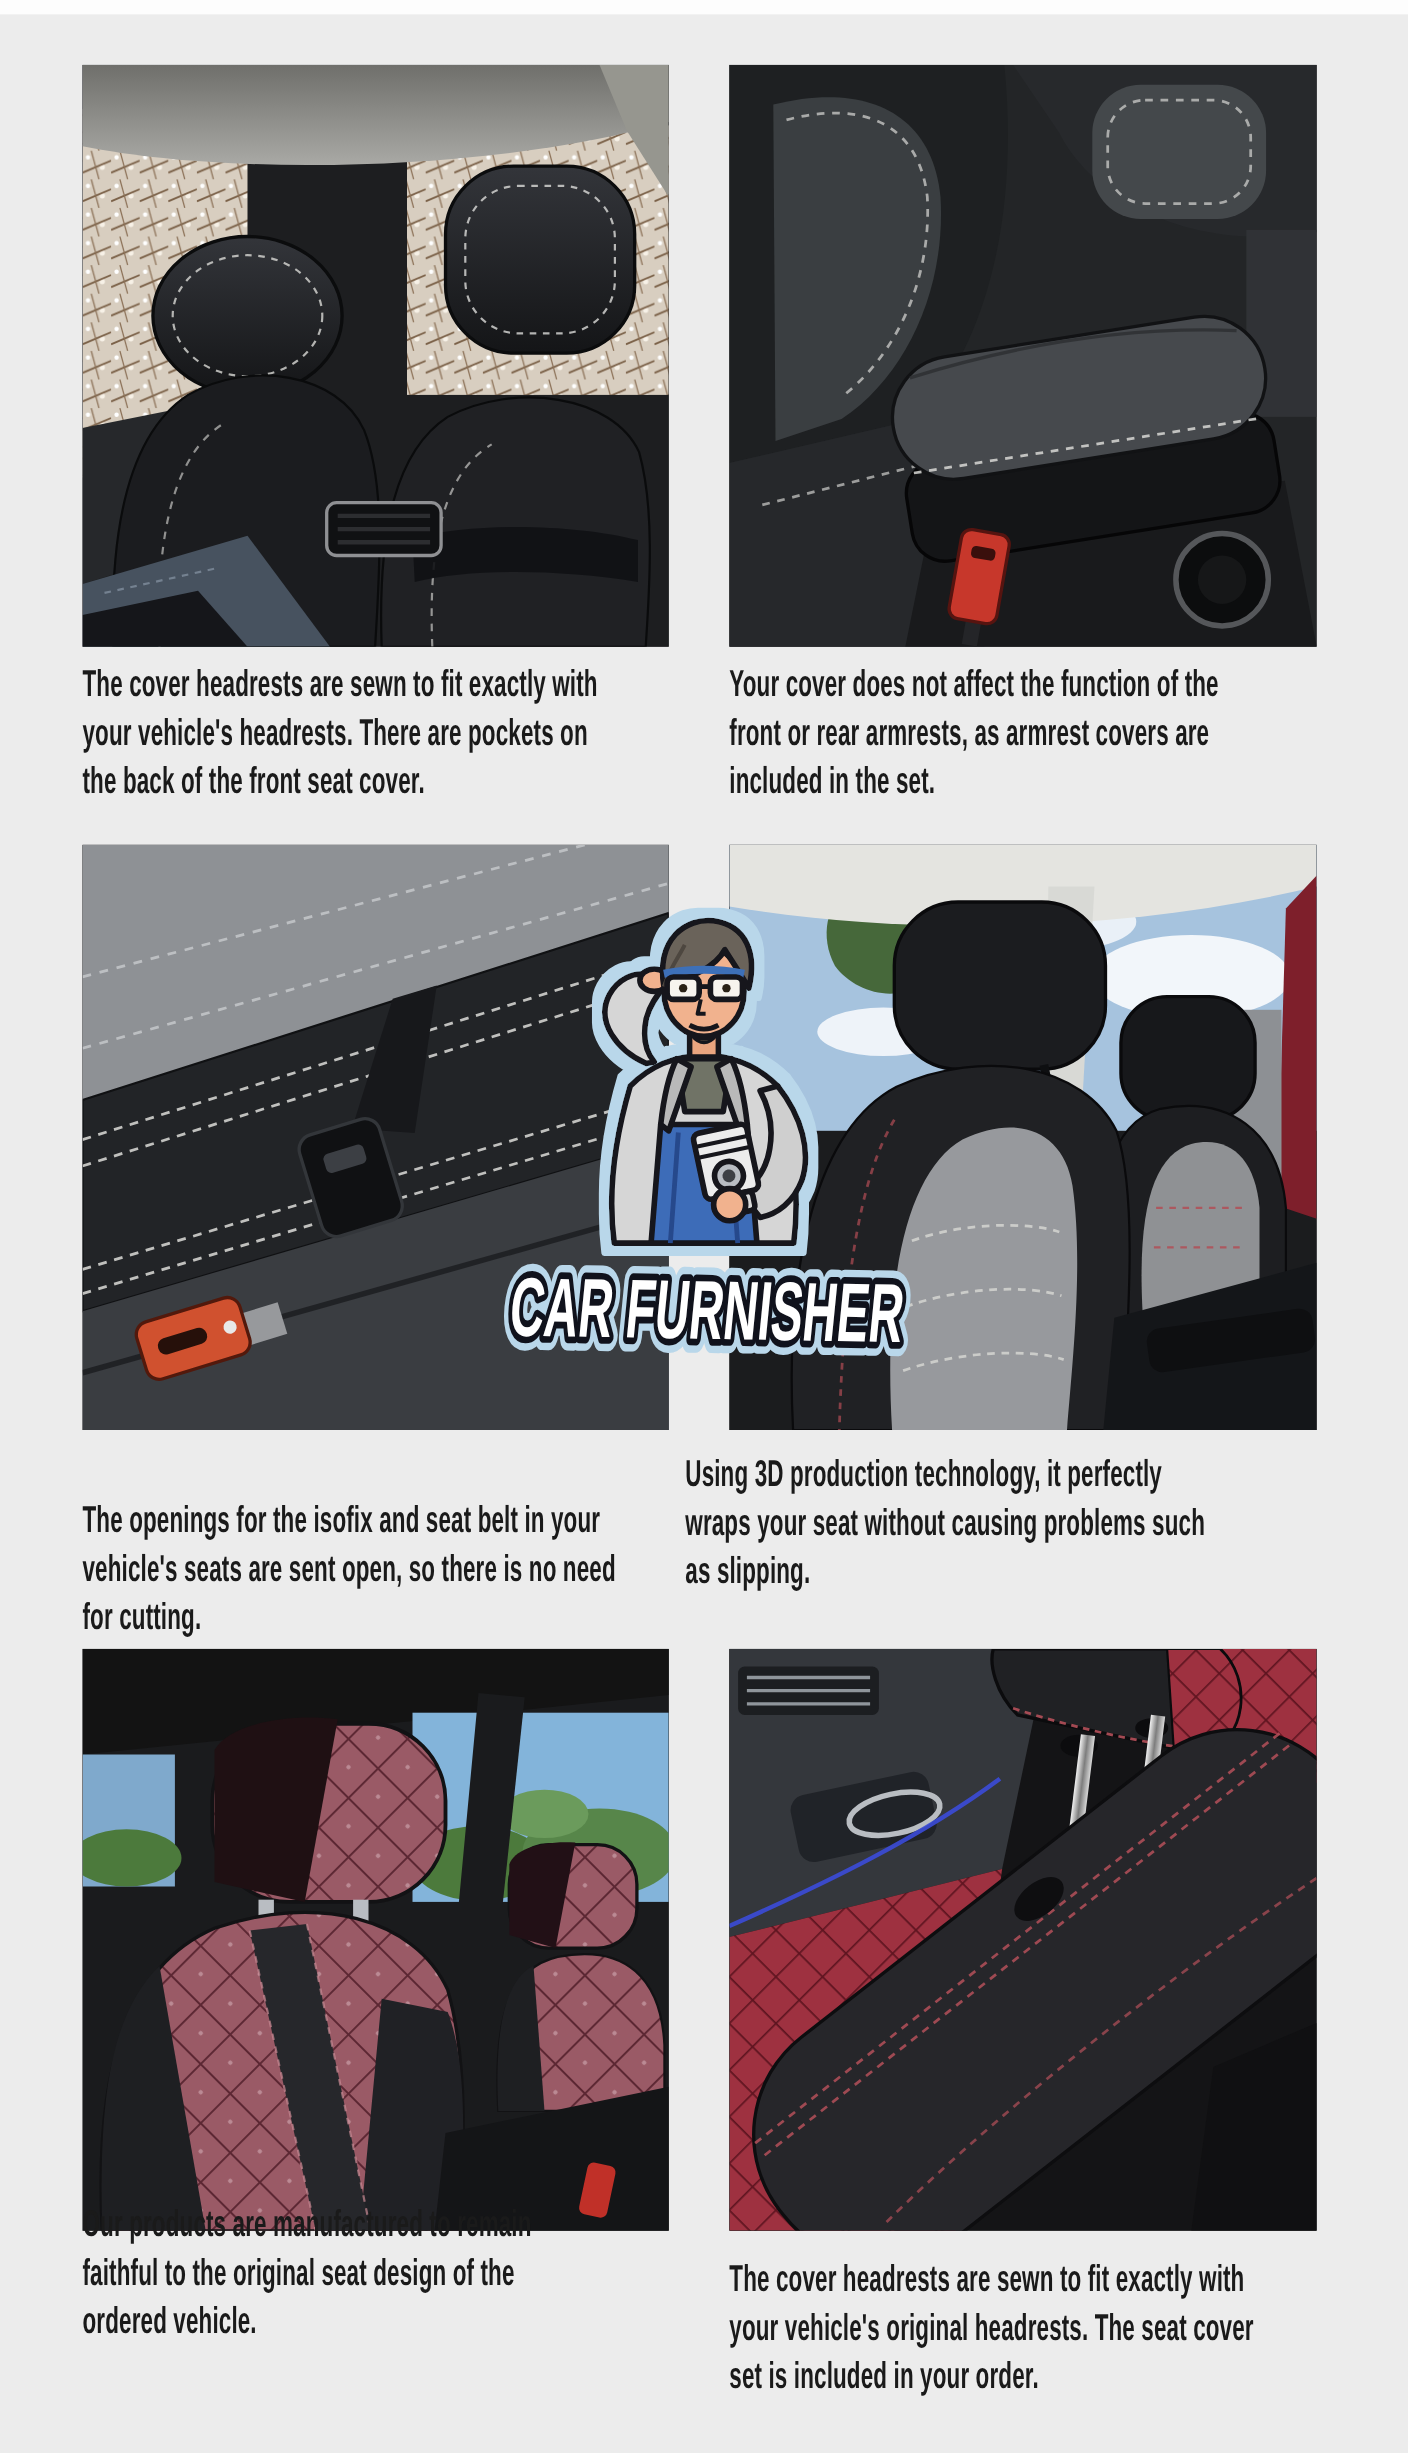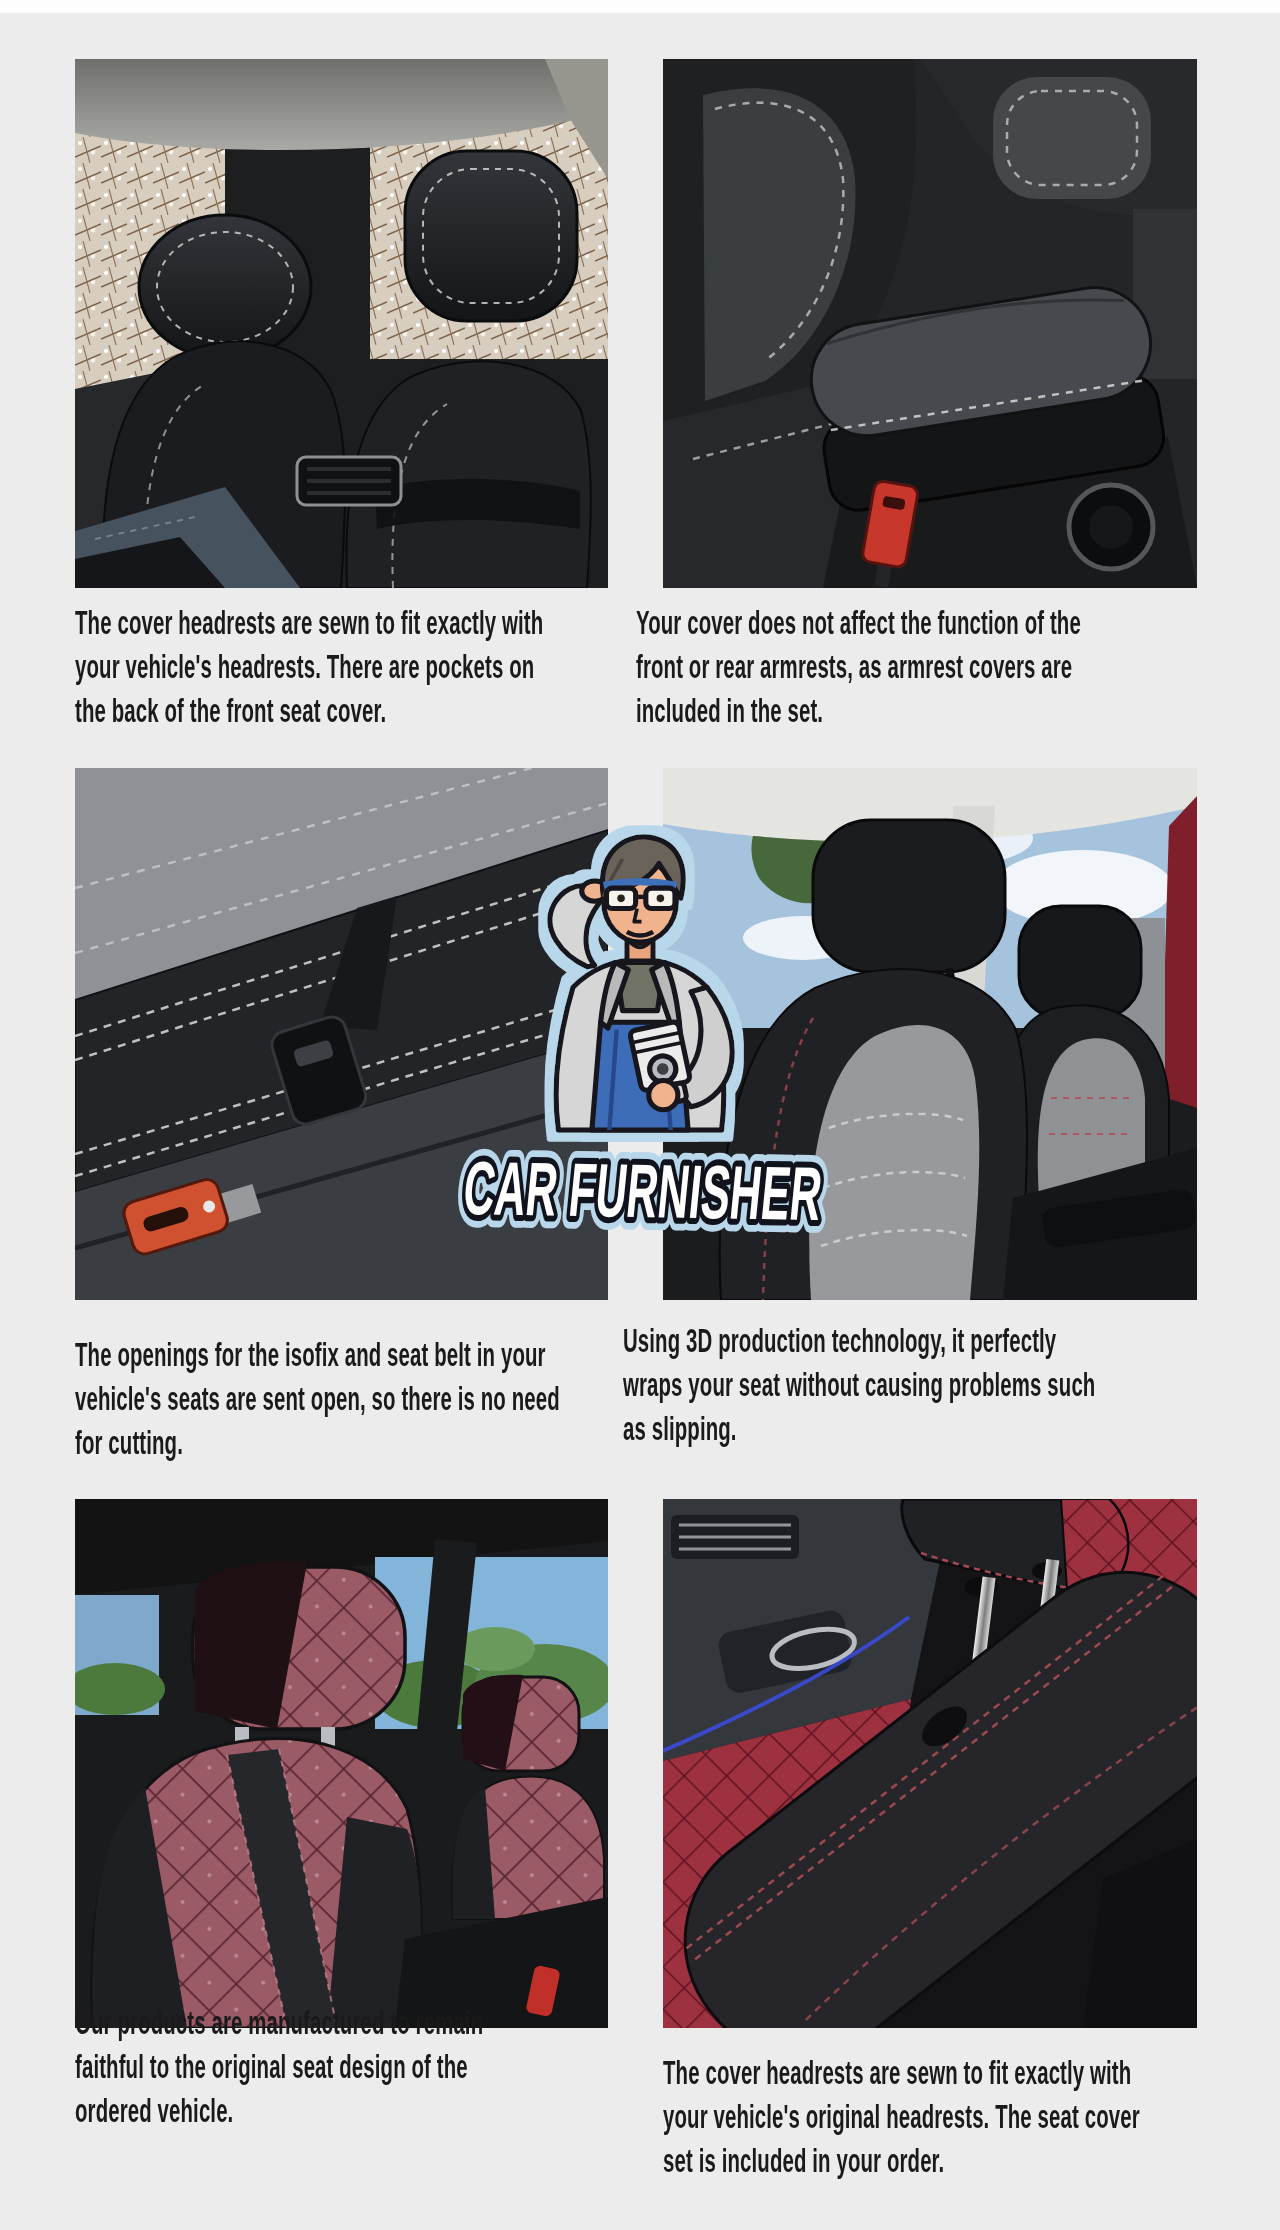--- a/index.html
+++ b/index.html
@@ -244,26 +244,26 @@
     </g>
     <path d="M440,380 L534,340 L534,529 L420,529 Z" fill="#101012"></path>
   </svg>
 </figure>
 
 <div class="caption" style="left:75px;top:600px;width:548px">
   <div class="caption-inner">The cover headrests are sewn to fit exactly with
 your vehicle's headrests. There are pockets on
 the back of the front seat cover.</div>
 </div>
-<div class="caption" style="left:636px;top:600px;width:548px">
+<div class="caption" style="left:663px;top:600px;width:548px">
   <div class="caption-inner">Your cover does not affect the function of the
 front or rear armrests, as armrest covers are
 included in the set.</div>
 </div>
-<div class="caption" style="left:75px;top:1332px;width:548px">
+<div class="caption" style="left:75px;top:1360px;width:548px">
   <div class="caption-inner">The openings for the isofix and seat belt in your
 vehicle's seats are sent open, so there is no need
 for cutting.</div>
 </div>
 <div class="caption" style="left:623px;top:1318px;width:548px">
   <div class="caption-inner">Using 3D production technology, it perfectly
 wraps your seat without causing problems such
 as slipping.</div>
 </div>
 <div class="caption" style="left:75px;top:2000px;width:548px">

